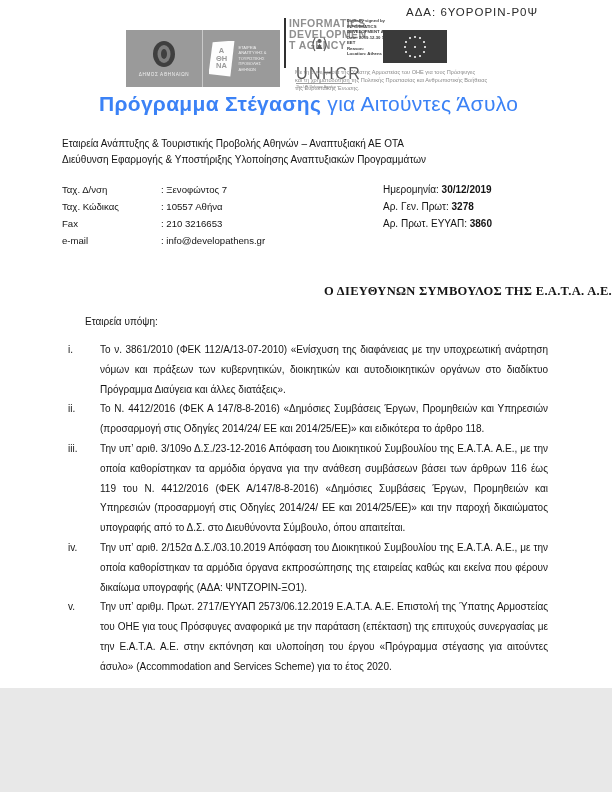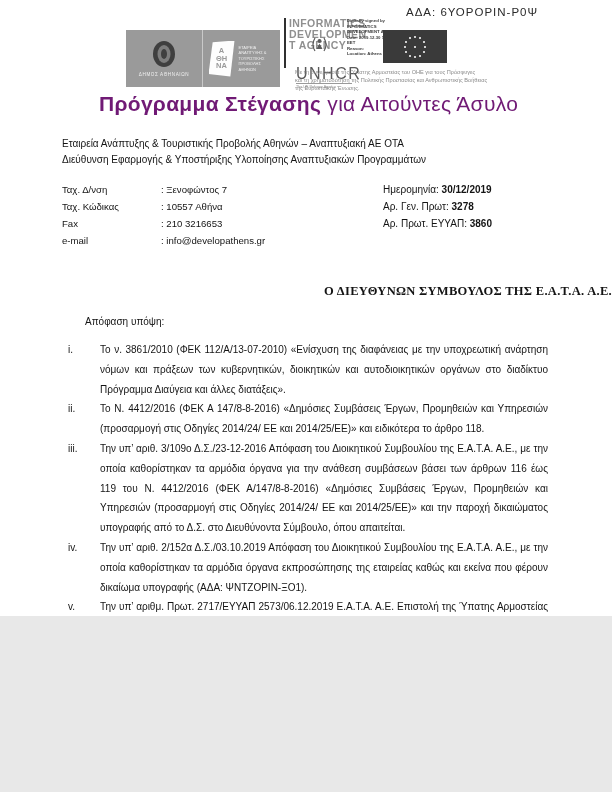--- a/index.html
+++ b/index.html
@@ -1,16 +1,16 @@
 <!DOCTYPE html>
 <html><head>
 <meta charset="utf-8">
 <style>
   html,body{margin:0;padding:0;background:#e8e8e8;}
-  .page{position:relative;width:612px;height:616px;background:#ffffff;margin:0 auto;
+  .page{position:relative;width:612px;height:688px;background:#ffffff;margin:0 auto;
         font-family:"Liberation Sans",sans-serif;color:#141414;overflow:hidden;}
 
   
   .ada{position:absolute;left:406px;top:6px;font-size:11.5px;letter-spacing:1px;color:#2a2a2a;}
 
   
   .logo-block{position:absolute;left:126px;top:30px;width:154px;height:57px;background:#9a9a9a;
               display:flex;align-items:center;}
   .muni{width:76px;height:100%;display:flex;flex-direction:column;align-items:center;justify-content:center;
         border-right:1px solid #c9c9c9;}
@@ -37,21 +37,21 @@
 
   
   .unhcr{position:absolute;left:296px;top:40px;width:56px;}
   .unhcr-emblem{position:absolute;left:16px;top:-4px;}
   .unhcr-name{font-size:16px;font-weight:normal;color:#5a5a5a;letter-spacing:1.5px;margin-top:25px;}
   .unhcr-tag{font-size:3.6px;color:#8a8a8a;border-top:.5px solid #9a9a9a;padding-top:1px;}
 
   .coop-note{position:absolute;left:295px;top:68px;font-size:5.6px;color:#8a8a8a;line-height:1.45;}
 
   
-  .program-title{position:absolute;left:99px;top:92px;font-size:21px;color:#701a75;letter-spacing:.3px;white-space:nowrap;}
+  .program-title{position:absolute;left:99px;top:92px;font-size:21px;color:#3b82f6;letter-spacing:.3px;white-space:nowrap;}
   .program-title .b{font-weight:bold;}
 
   
   .company-lines{position:absolute;left:62px;top:136px;font-size:10px;line-height:16px;color:#141414;}
   .contact{position:absolute;left:62px;top:181px;font-size:9.6px;line-height:17px;}
   .contact .lbl{display:inline-block;width:99px;}
   .meta{position:absolute;left:383px;top:181px;font-size:10px;line-height:17px;}
   .meta b{font-weight:bold;}
 
   
@@ -147,21 +147,21 @@
     <div><span class="lbl">e-mail</span><span>: info@developathens.gr</span></div>
   </div>
 
   <div class="meta">
     <div><span>Ημερομηνία: </span><b>30/12/2019</b></div>
     <div><span>Αρ. Γεν. Πρωτ: </span><b>3278</b></div>
     <div><span>Αρ. Πρωτ. ΕΥΥΑΠ: </span><b>3860</b></div>
   </div>
 
   <div class="main-heading">Ο ΔΙΕΥΘΥΝΩΝ ΣΥΜΒΟΥΛΟΣ ΤΗΣ Ε.Α.Τ.Α. Α.Ε.</div>
-  <div class="intro">Απόφαση υπόψη:</div>
+  <div class="intro">Εταιρεία υπόψη:</div>
 
   <div class="list">
     <div class="item">
         <span class="num">i.</span>
         <span class="txt">Το ν. 3861/2010 (ΦΕΚ 112/Α/13-07-2010) «Ενίσχυση της διαφάνειας με την υποχρεωτική ανάρτηση νόμων και πράξεων των κυβερνητικών, διοικητικών και αυτοδιοικητικών οργάνων στο διαδίκτυο Πρόγραμμα Διαύγεια και άλλες διατάξεις».</span>
       </div>
     <div class="item">
         <span class="num">ii.</span>
         <span class="txt">Το Ν. 4412/2016 (ΦΕΚ Α 147/8-8-2016) «Δημόσιες Συμβάσεις Έργων, Προμηθειών και Υπηρεσιών (προσαρμογή στις Οδηγίες 2014/24/ ΕΕ και 2014/25/ΕΕ)» και ειδικότερα το άρθρο 118.</span>
       </div>

